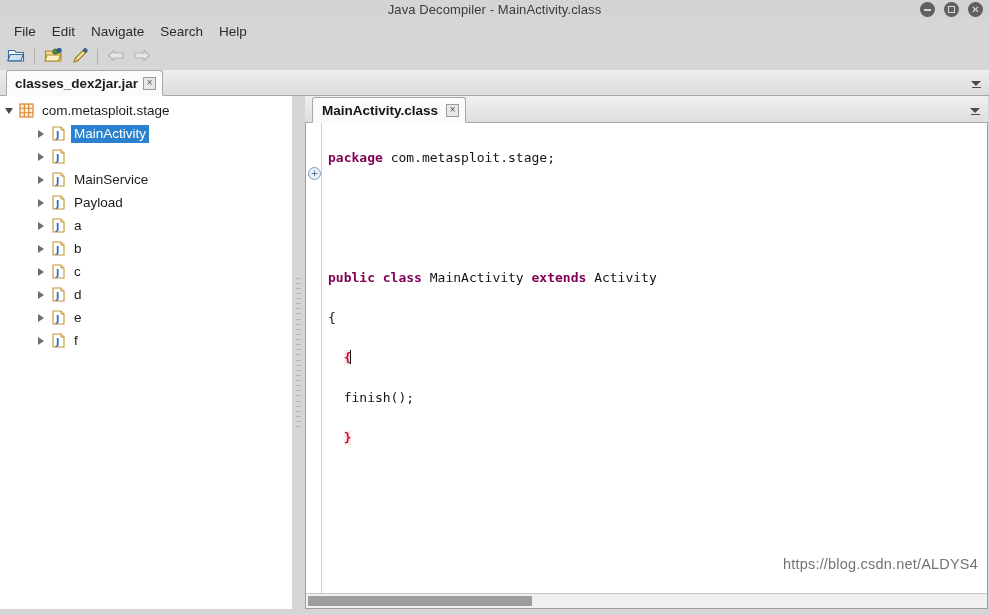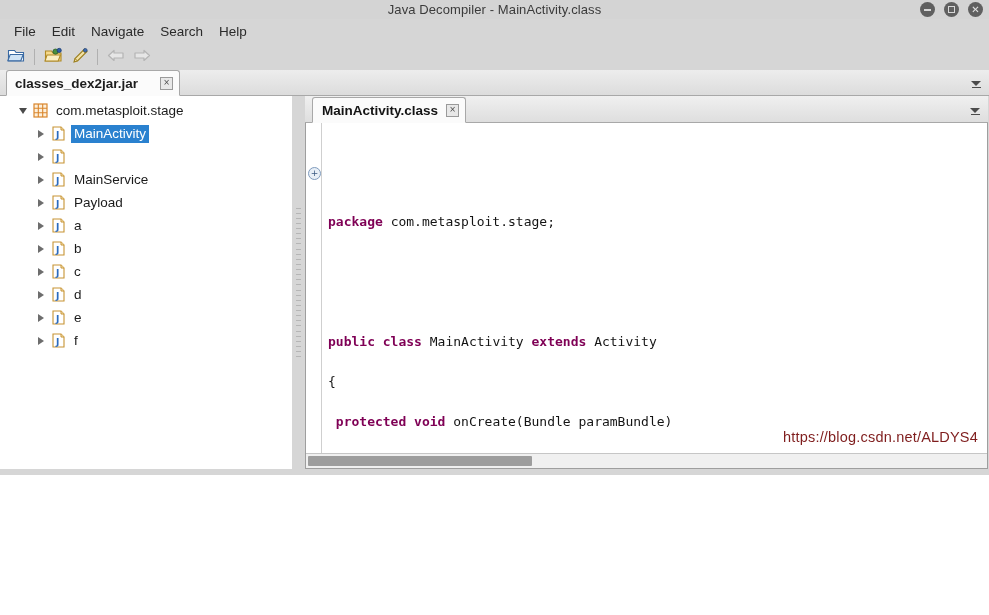--- a/index.html
+++ b/index.html
@@ -12,21 +12,21 @@
     height: 615px;
     overflow: hidden;
     font-family: "Liberation Sans", sans-serif;
     font-size: 13px;
     color: #222222;
     -webkit-font-smoothing: antialiased;
   }
   #app {
     position: relative;
     width: 989px;
-    height: 475px;
+    height: 615px;
     background: #d6d6d6;
     display: flex;
     flex-direction: column;
   }
 
   
   .titlebar {
     position: relative;
     height: 19px;
     background: #d4d4d4;
@@ -138,21 +138,21 @@
   }
   .jartab {
     height: 24px;
     background: #fbfbfb;
     border: 1px solid #a8a8a8;
     border-bottom: 1px solid #fbfbfb;
     border-radius: 3px 3px 0 0;
     display: flex;
     align-items: center;
     padding: 0 6px 0 8px;
-    gap: 22px;
+    gap: 5px;
     position: relative;
     top: 1px;
     cursor: pointer;
   }
   .jartab-label {
     font-size: 13.5px;
     font-weight: bold;
     color: #1d1d1d;
     white-space: nowrap;
   }
@@ -365,28 +365,27 @@
     line-height: 9px;
     display: flex;
     align-items: center;
     justify-content: center;
     cursor: pointer;
     font-family: "DejaVu Sans", sans-serif;
   }
   .code {
     flex: 1 1 auto;
     position: relative;
-    padding: 21px 0 0 6px;
+    padding: 5px 0 0 6px;
     font-family: "DejaVu Sans Mono", monospace;
     font-size: 13px;
     line-height: 20px;
     color: #141414;
     white-space: pre;
     overflow: hidden;
-    margin-top: 48px;
   }
   .code .ln {
     height: 20px;
   }
   .kw { color: #7f0055; font-weight: bold; }
   .brace-hl {
     color: #d6002d;
     font-weight: bold;
     background: #fdecec;
   }
@@ -399,23 +398,23 @@
     display: inline-block;
     width: 1px;
     height: 14px;
     background: #111111;
     vertical-align: -2px;
     margin-left: -1px;
   }
   .watermark {
     position: absolute;
     right: 9px;
-    bottom: 8px;
+    bottom: 21px;
     font-size: 14.5px;
-    color: #7f1d1d;
+    color: #737373;
     font-family: "Liberation Sans", sans-serif;
     letter-spacing: 0.2px;
     user-select: none;
     pointer-events: none;
   }
   .hscroll {
     height: 14px;
     flex: 0 0 auto;
     background: #f0f0f0;
     border-top: 1px solid #c6c6c6;
@@ -524,21 +523,21 @@
       <span class="caret"></span>
       <span class="bar"></span>
     </div>
   </div>
 
   <div class="main">
 
     <div class="treepanel">
       <div class="tree">
 
-        <div class="tree-row" style="padding-left:14px">
+        <div class="tree-row" style="">
           <span class="tw">
             <span class="tw-expanded"></span>
           </span>
           <span class="tree-icon">
             <svg width="15" height="15" viewBox="0 0 15 15">
               <rect x="1" y="1" width="13" height="13" fill="#fdf0dc" stroke="#d9852c" stroke-width="1.2"></rect>
               <path d="M5.3 1 V14 M9.7 1 V14 M1 5.3 H14 M1 9.7 H14" stroke="#d9852c" stroke-width="1.1"></path>
             </svg>
           </span>
           <span class="tree-label">com.metasploit.stage</span>
@@ -740,21 +739,20 @@
           <div class="gutter">
             <div class="fold" style="top:44px">+</div>
           </div>
 
           <div class="code">
 <div class="ln"><span class="kw">package</span> <span>com.metasploit.stage;</span></div>
 <div class="ln"></div>
 <div class="ln"></div>
 <div class="ln"><span class="kw">public</span> <span class="kw">class</span> <span>MainActivity</span> <span class="kw">extends</span> <span>Activity</span></div>
 <div class="ln"><span>{</span></div>
-<div class="ln"> <span class="kw">protected</span> <span class="kw">void</span> <span>onCreate(Bundle paramBundle)</span></div>
 <div class="ln">  <span class="brace-hl">{</span><span class="caret-bar"></span></div>
 <div class="ln">  <span>finish();</span></div>
 <div class="ln">  <span class="brace-hl">}</span></div>
 
           </div>
 
           <div class="watermark">https://blog.csdn.net/ALDYS4</div>
         </div>
 
         <div class="hscroll">

